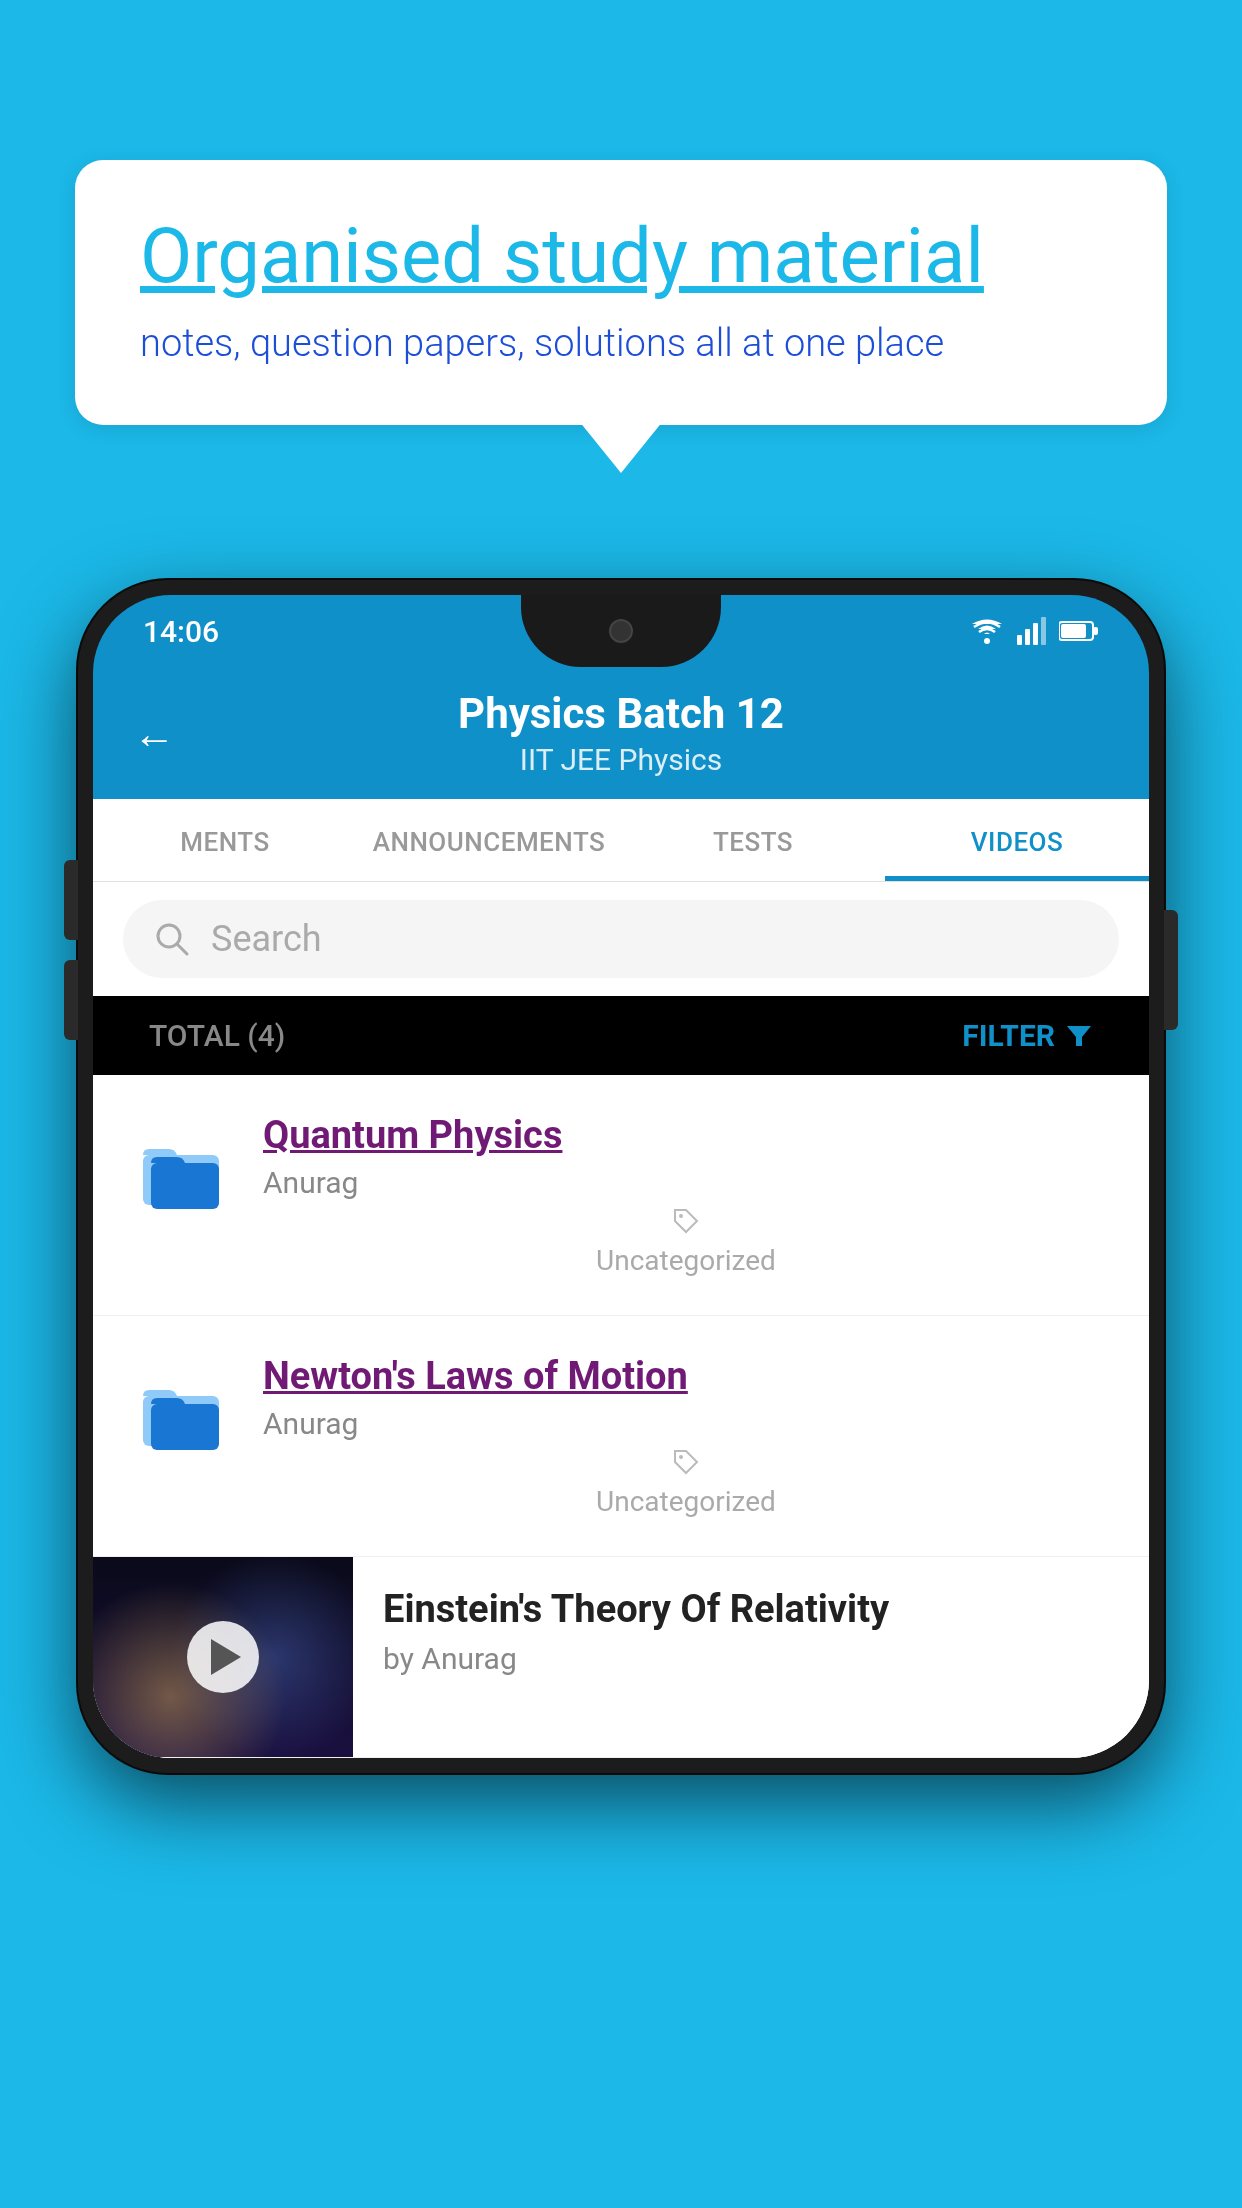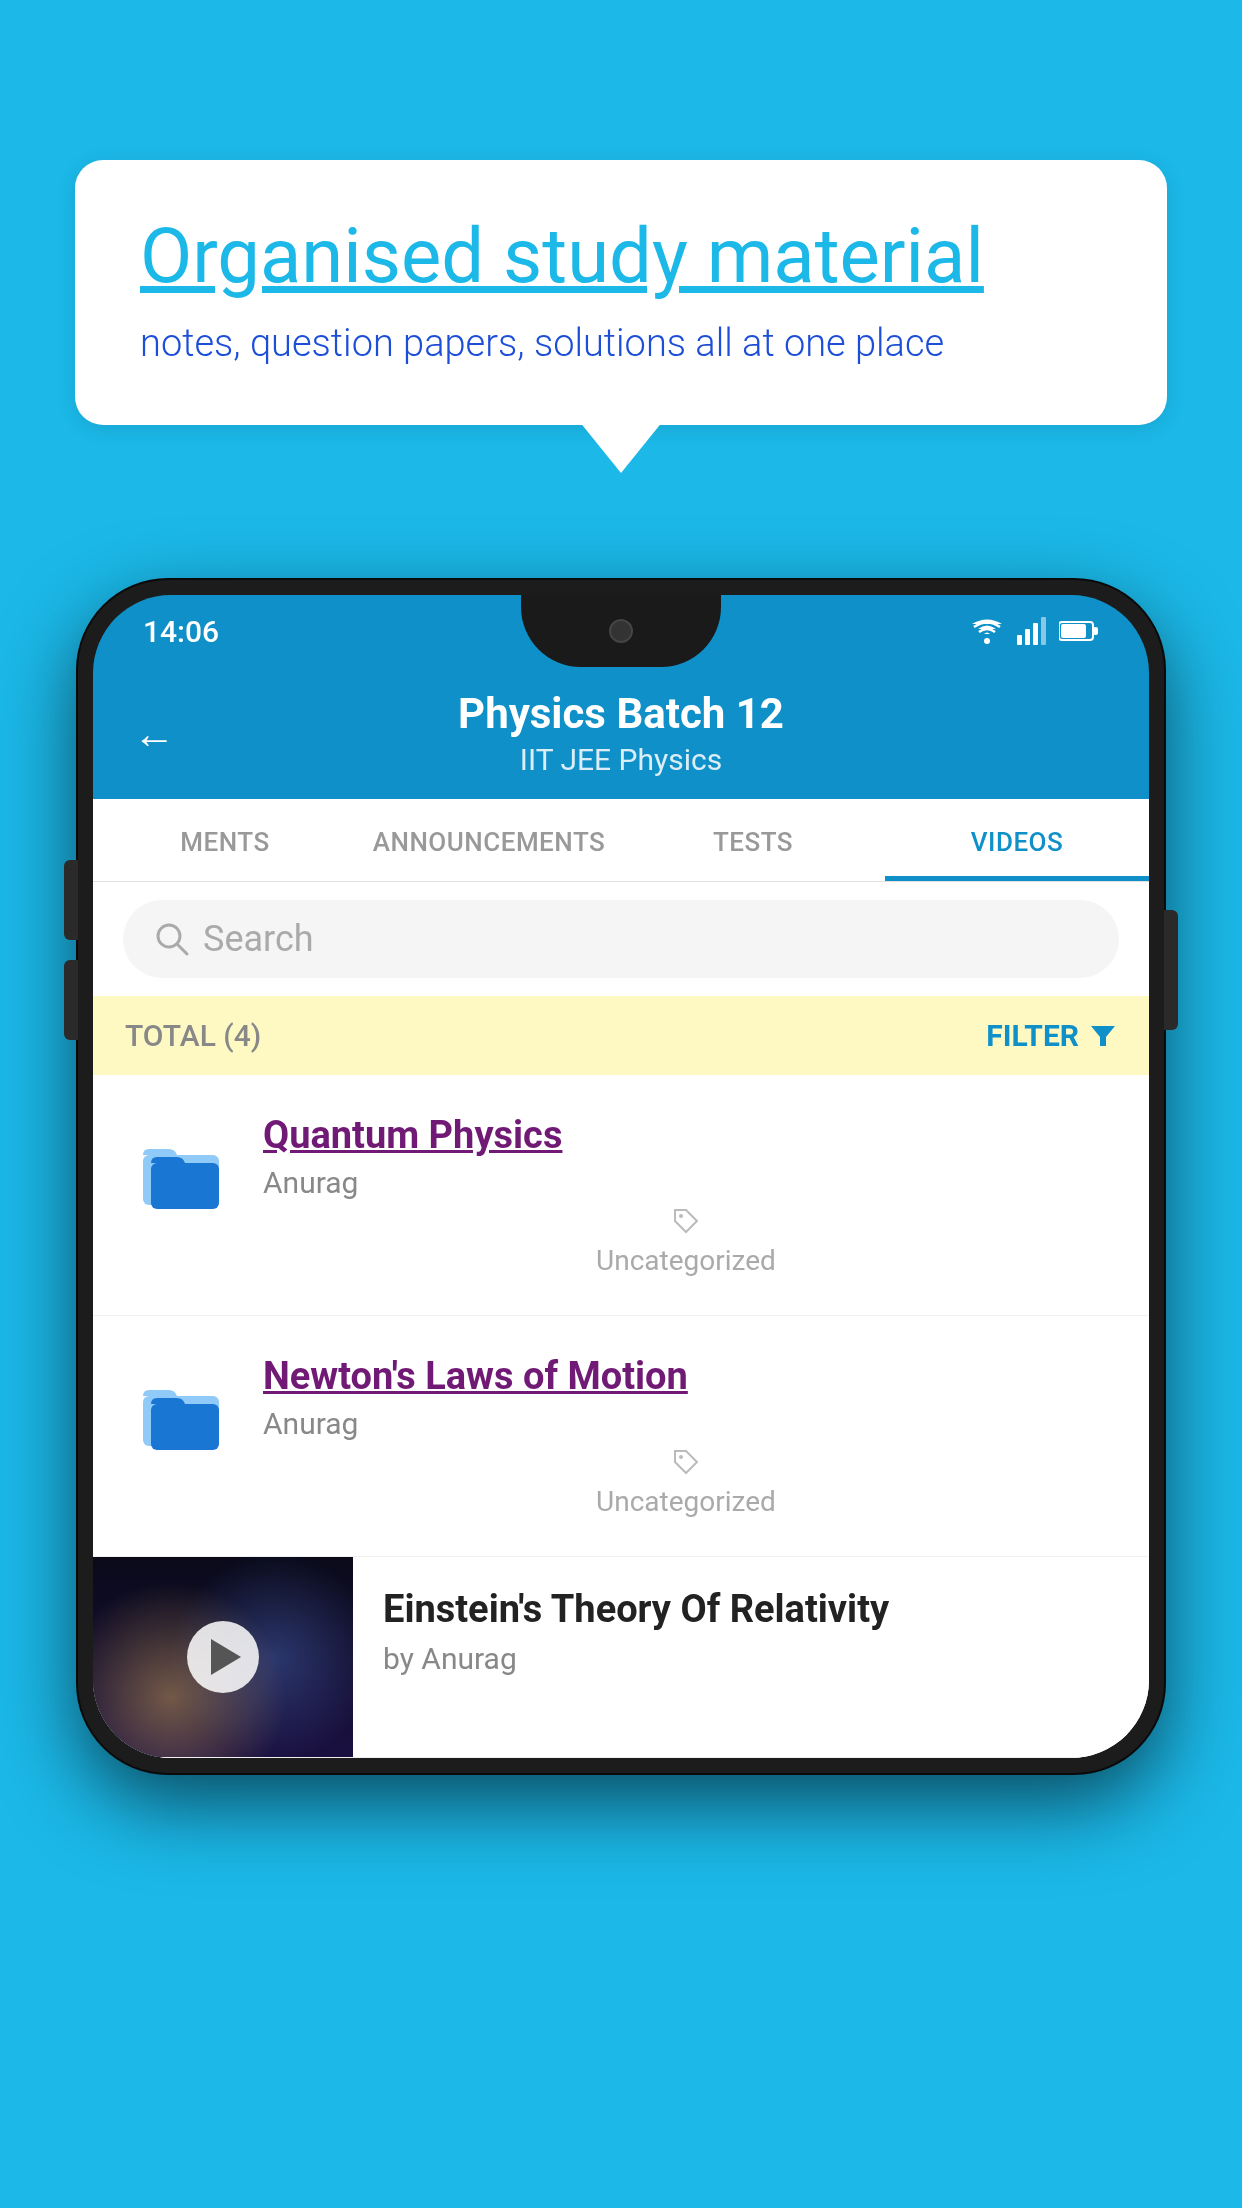--- a/index.html
+++ b/index.html
@@ -183,32 +183,32 @@
       background: white;
       padding: 18px 30px;
     }
 
     .search-input-wrapper {
       background: #f5f5f5;
       border-radius: 40px;
       display: flex;
       align-items: center;
       padding: 18px 30px;
-      gap: 12px;
+      gap: 20px;
     }
 
     .search-text {
       color: #aaa;
       font-size: 36px;
     }
 
     
     .filter-bar {
-      background: #fef9c3;
-      padding: 22px 32px;
+      background: #000000;
+      padding: 22px 56px;
       display: flex;
       align-items: center;
       justify-content: space-between;
     }
 
     .total-count {
       color: #888;
       font-size: 30px;
       font-weight: 500;
     }

